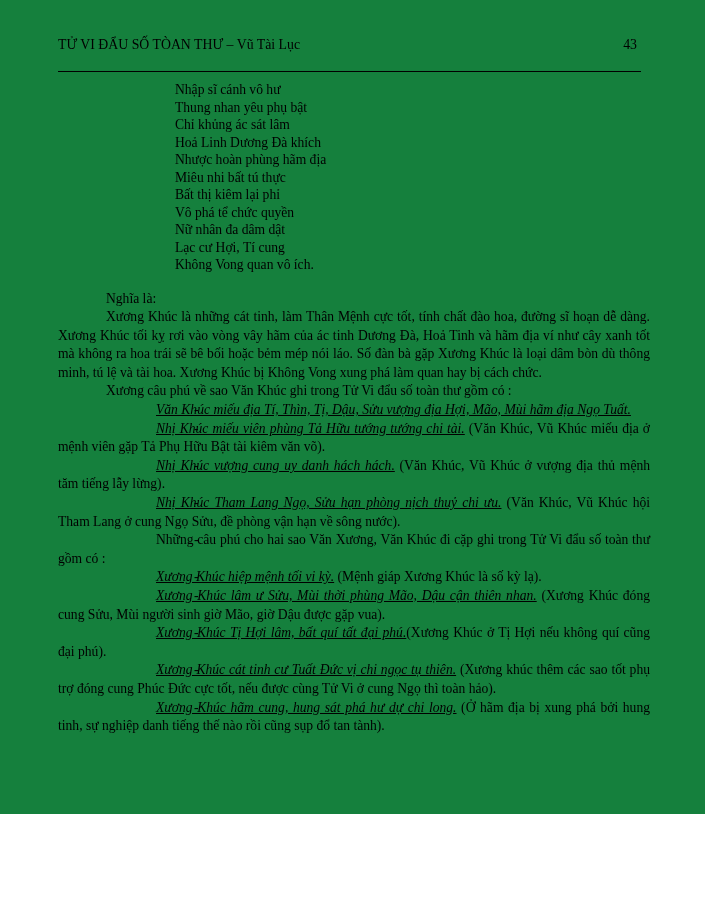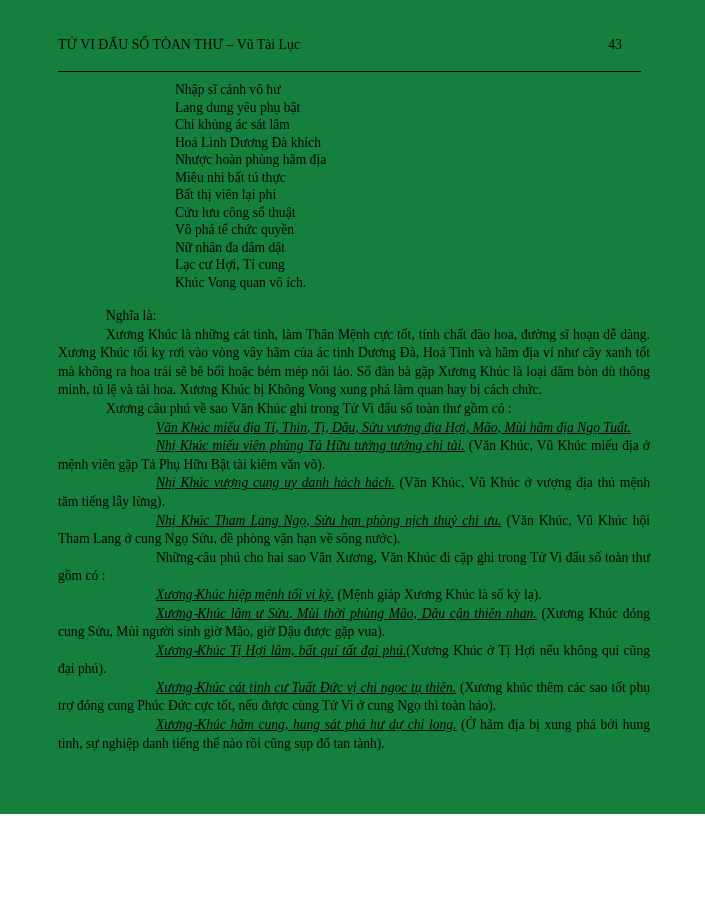--- a/index.html
+++ b/index.html
@@ -20,21 +20,21 @@
     width: 592px;
   }
   .header-row {
     display: flex;
     justify-content: space-between;
     align-items: baseline;
     font-size: 13.8px;
     line-height: 18px;
     white-space: nowrap;
   }
-  .page-number { margin-right: 28px; }
+  .page-number { margin-right: 13px; }
   .rule {
     margin-top: 17px;
     border-top: 1.6px solid #000000;
     width: 583px;
     height: 0;
   }
   .verse {
     margin: 9px 0 13px 117px;
     font-size: 13.6px;
     line-height: 17.5px;
@@ -59,31 +59,30 @@
 
     <div class="header-row">
       <span>TỬ VI ĐẨU SỐ TÒAN THƯ – Vũ Tài Lục</span>
       <span class="page-number">43</span>
     </div>
 
     <div class="rule"></div>
 
     <div class="verse">
       <div>Nhập sĩ cánh vô hư</div>
-      <div>Lang dung yêu phụ bật</div>
+      <div>Thung nhan yêu phụ bật</div>
       <div>Chỉ khủng ác sát lâm</div>
       <div>Hoả Linh Dương Đà khích</div>
       <div>Nhược hoàn phùng hãm địa</div>
       <div>Miêu nhi bất tú thực</div>
-      <div>Bất thị viên lại phỉ</div>
-      <div>Cửu lưu công số thuật</div>
+      <div>Bất thị kiêm lại phỉ</div>
       <div>Vô phá tể chức quyền</div>
       <div>Nữ nhân đa dâm dật</div>
       <div>Lạc cư Hợi, Tí cung</div>
-      <div>Khúc Vong quan vô ích.</div>
+      <div>Không Vong quan vô ích.</div>
     </div>
 
     <div class="body-text">
       <p class="indent">Nghĩa là:</p>
       <p class="indent">Xương Khúc là những cát tinh, làm Thân Mệnh cực tốt, tính chất đào hoa, đường sĩ hoạn dễ dàng. Xương Khúc tối kỵ rơi vào vòng vây hãm của ác tinh Dương Đà, Hoả Tinh và hãm địa ví như cây xanh tốt mà không ra hoa trái sẽ bê bối hoặc bẻm mép nói láo. Số đàn bà gặp Xương Khúc là loại dâm bòn dù thông minh, tú lệ và tài hoa. Xương Khúc bị Không Vong xung phá làm quan hay bị cách chức.</p>
       <p class="indent">Xương câu phú về sao Văn Khúc ghi trong Tử Vi đẩu số toàn thư gồm có :</p>
 
       <p class="bullet"><span class="dash">-</span><span class="it">Văn Khúc miếu địa Tí, Thìn, Tị, Dậu, Sửu vượng địa Hợi, Mão, Mùi hãm địa Ngọ Tuất.</span><span></span></p>
 
       <p class="bullet"><span class="dash">-</span><span class="it">Nhị Khúc miếu viên phùng Tả Hữu tướng tướng chi tài.</span><span> (Văn Khúc, Vũ Khúc miếu địa ở mệnh viên gặp Tả Phụ Hữu Bật tài kiêm văn võ).</span></p>

